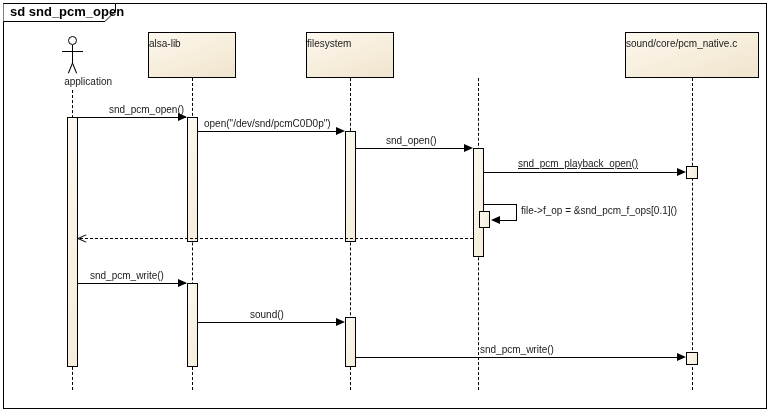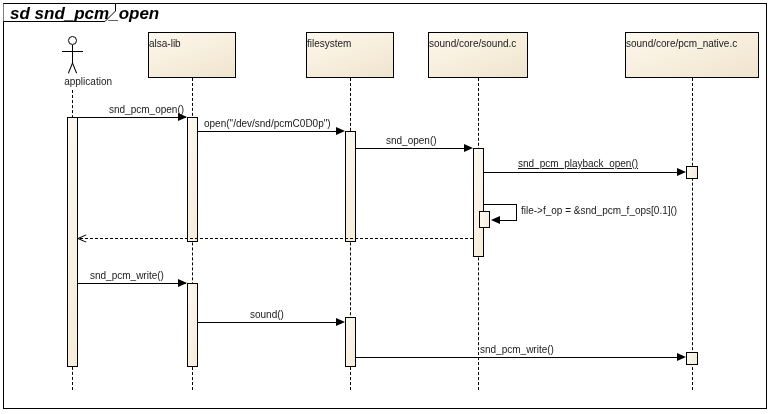--- a/index.html
+++ b/index.html
@@ -33,26 +33,25 @@
     position: absolute;
     left: 3px;
     top: 3px;
     width: 113px;
     height: 19px;
   }
   .frame-tab-label {
     position: absolute;
     left: 10px;
     top: 4px;
-    font-size: 17px;
+    font-size: 13px;
     font-weight: bold;
     color: #000000;
     white-space: nowrap;
     letter-spacing: 0px;
-    font-style: italic;
   }
 
   
   .lifeline-head {
     position: absolute;
     box-sizing: border-box;
     border: 1px solid #000000;
     background: #f7efdf;
     background: linear-gradient(160deg, #fdf8ee 0%, #f6eddb 55%, #efe4cd 100%);
   }
@@ -189,23 +188,20 @@
   <div class="lifeline-head" style="left:148px; top:32px; width:88px; height:46px;">
     <div class="lifeline-head-label">alsa-lib</div>
   </div>
   <div class="lifeline-line" style="left:192px; top:78px; height:312px;"></div>
 
   <div class="lifeline-head" style="left:306px; top:32px; width:88px; height:46px;">
     <div class="lifeline-head-label">filesystem</div>
   </div>
   <div class="lifeline-line" style="left:350px; top:78px; height:312px;"></div>
 
-  <div class="lifeline-head" style="left:428px; top:32px; width:100px; height:46px;">
-    <div class="lifeline-head-label">sound/core/sound.c</div>
-  </div>
   <div class="lifeline-line" style="left:478px; top:78px; height:312px;"></div>
 
   <div class="lifeline-head" style="left:625px; top:32px; width:134px; height:46px;">
     <div class="lifeline-head-label">sound/core/pcm_native.c</div>
   </div>
   <div class="lifeline-line" style="left:692px; top:78px; height:312px;"></div>
 
   <div class="activation" style="left:67px; top:117px; width:11px; height:250px;"></div>
 
   <div class="activation" style="left:187px; top:117px; width:11px; height:125px;"></div>

